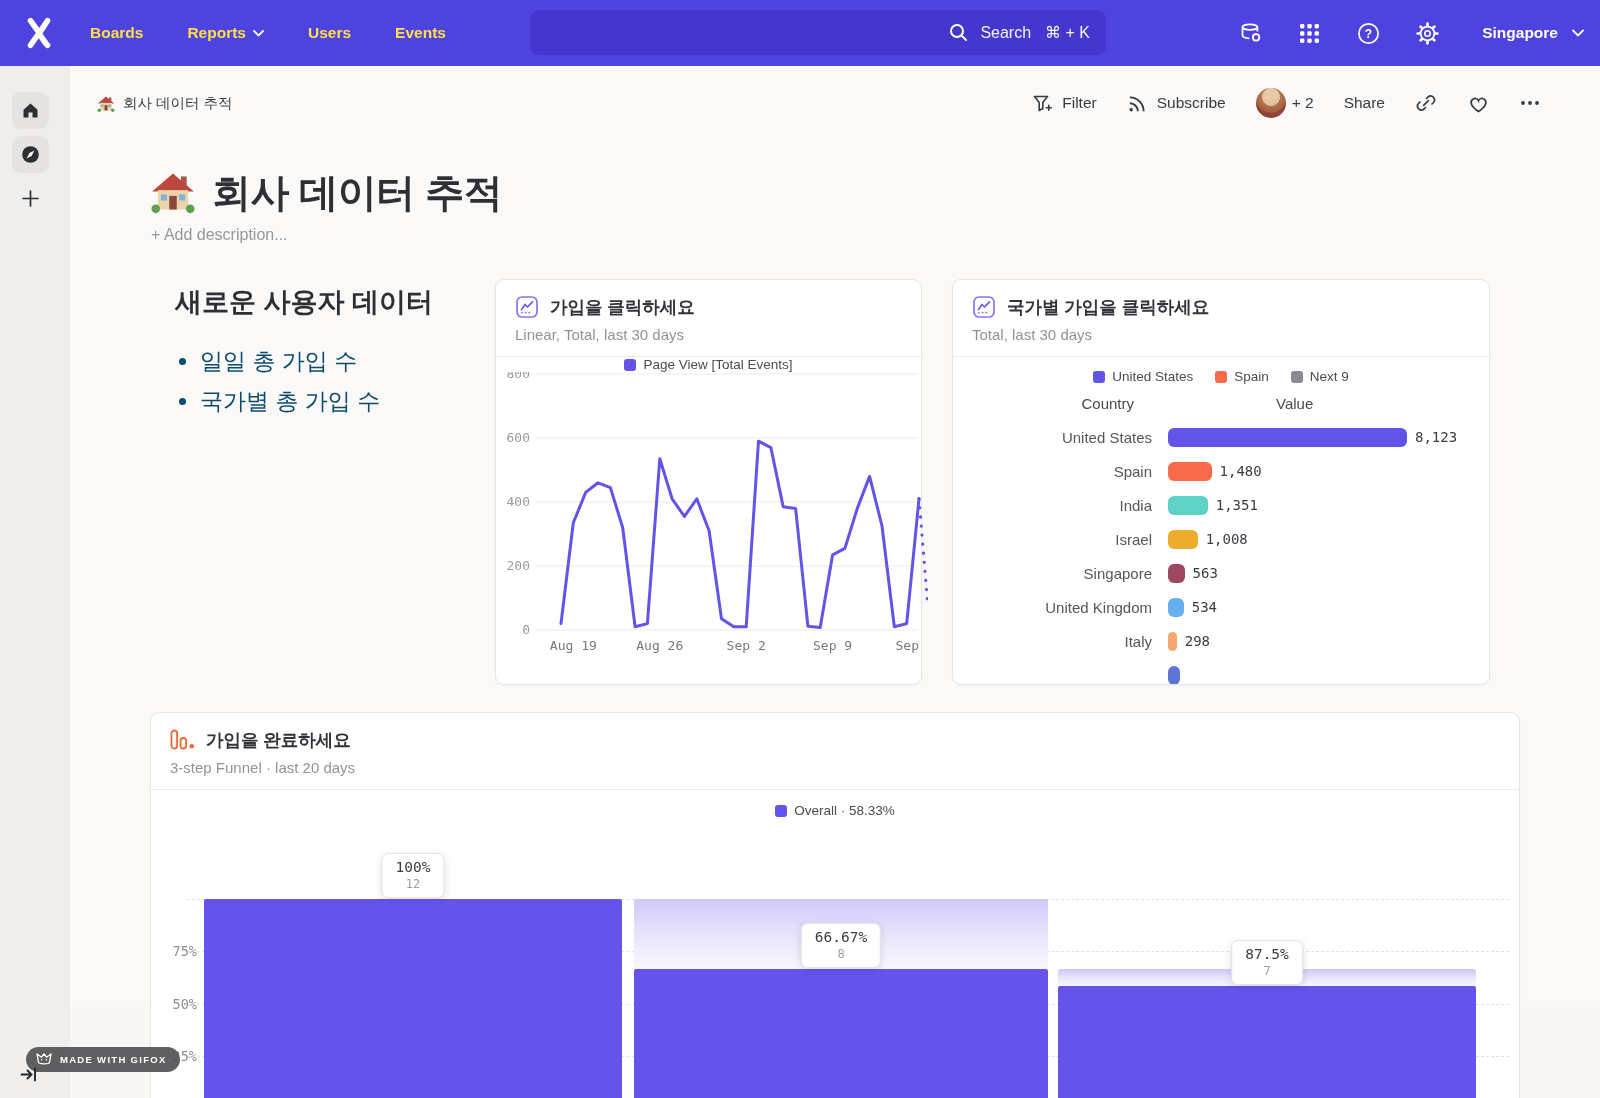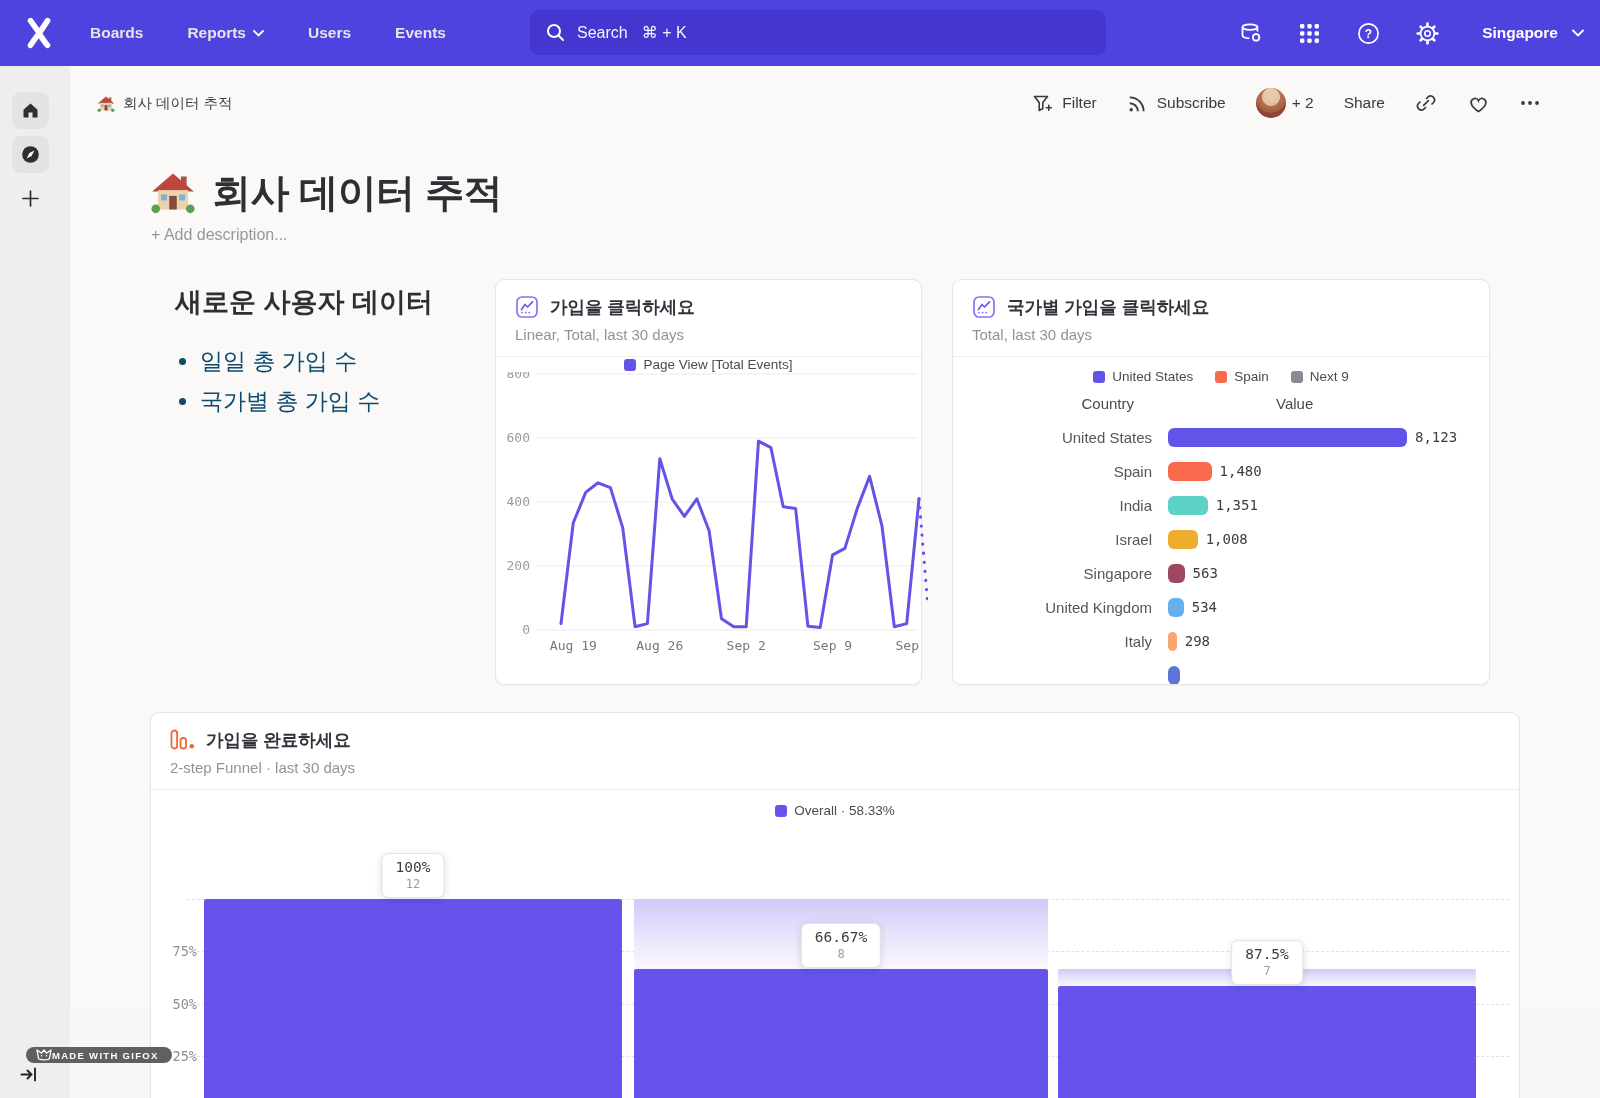--- a/index.html
+++ b/index.html
@@ -3,22 +3,22 @@
 <meta charset="utf-8">
 <style>
   * { margin:0; padding:0; box-sizing:border-box; }
   html,body { width:1600px; height:1098px; overflow:hidden; }
   body { position:relative; background:#f8f7f5; font-family:"Liberation Sans","DejaVu Sans",sans-serif; color:#34343a; }
 
   
   .topbar { position:absolute; left:0; top:0; width:1600px; height:66px; background:#4f43e0; display:flex; align-items:center; z-index:30; }
   .logo { margin-left:18px; width:42px; height:42px; display:flex; align-items:center; justify-content:center; cursor:pointer; }
   .topnav { display:flex; align-items:center; margin-left:30px; gap:44px; }
-  .topnav .nav-item { color:#e5e5e5; font-size:15.5px; font-weight:600; display:flex; align-items:center; gap:7px; cursor:pointer;justify-content:center; }
-  .searchbar { position:absolute; left:530px; top:10px; width:576px; height:45px; background:#4436cf; border-radius:9px; display:flex; align-items:center; padding:0 16px; gap:12px; cursor:text; }
+  .topnav .nav-item { color:#fde047; font-size:15.5px; font-weight:600; display:flex; align-items:center; gap:7px; cursor:pointer;justify-content:center; }
+  .searchbar { position:absolute; left:530px; top:10px; width:576px; height:45px; background:#4436cf; border-radius:9px; display:flex; align-items:center; padding:0 16px; gap:12px; cursor:text;justify-content:flex-end; }
   .searchbar span { color:rgba(255,255,255,.95); font-size:16px; }
   .searchbar .shortcut { margin-left:2px; }
   .top-right { position:absolute; right:16px; top:0; height:66px; display:flex; align-items:center; gap:35px; }
   .icon-btn { width:24px; height:24px; display:flex; align-items:center; justify-content:center; cursor:pointer; }
   .project { display:flex; align-items:center; gap:14px; color:#fff; font-size:15.5px; font-weight:600; cursor:pointer; margin-left:8px; }
 
   
   .rail { position:absolute; left:0; top:66px; width:70px; height:1032px; background:#efeeec; z-index:20; }
   .rail-btn { position:absolute; left:12px; width:37px; height:37px; border-radius:9px; background:#e4e3e1; display:flex; align-items:center; justify-content:center; cursor:pointer; }
 
@@ -79,21 +79,21 @@
   .fgrid { position:absolute; left:36px; width:1322px; border-top:1px dashed #e2e2e6; }
   .fytick { position:absolute; left:0; width:46px; text-align:right; font-family:"DejaVu Sans Mono",monospace; font-size:13.5px; color:#8f8f95; transform:translateY(-50%); }
   .fbar { position:absolute; border-radius:2px 2px 0 0; }
   .fbar.solid { background:#6553ec; }
   .fbar.ghost { background:linear-gradient(180deg,#cfc9f8 0%,#e9e6fc 55%,#f9f8ff 100%); }
   .ftip { position:absolute; transform:translateX(-50%); background:#fff; border:1px solid #e5e4e2; border-radius:7px; box-shadow:0 2px 7px rgba(30,30,50,.13); padding:5px 13px 6px; text-align:center; z-index:5; }
   .ftip .p { font-family:"DejaVu Sans Mono",monospace; font-size:14.5px; color:#3c3c42; }
   .ftip .c { font-family:"DejaVu Sans Mono",monospace; font-size:12px; color:#9d9da1; margin-top:2px; }
 
   
-  .gifox { position:absolute; left:26px; top:1047px; height:16px; padding:0 13px 0 10px; border-radius:13px; background:rgba(84,84,86,.93); display:flex; align-items:center; z-index:60; cursor:pointer; }
+  .gifox { position:absolute; left:26px; top:1047px; height:25px; padding:0 13px 0 10px; border-radius:13px; background:rgba(84,84,86,.93); display:flex; align-items:center; gap:8px; z-index:60; cursor:pointer; }
   .gifox span { color:#fff; font-size:9.5px; font-weight:700; letter-spacing:1.3px; }
   .tab-arrow { position:absolute; left:20px; top:1066px; z-index:60; cursor:pointer; }
 </style>
 </head>
 <body>
 
 <header class="topbar">
   <div class="logo">
     <svg width="34" height="34" viewBox="0 0 36 36" fill="none">
       <path d="M9 5 C14 12 15 13 17 16 M19 20 C22 24 24 28 27 31" stroke="#fff" stroke-width="6" stroke-linecap="round"></path>
@@ -410,21 +410,21 @@
   <div class="card" id="funnel-card">
     <div class="card-head">
       <div class="card-title">
         <svg width="25" height="24" viewBox="0 0 25 24" fill="none">
           <rect x="1.5" y="2.5" width="5.6" height="18" rx="2.8" stroke="#ec6a33" stroke-width="1.8"></rect>
           <rect x="10.5" y="10" width="5.6" height="10.5" rx="2.8" stroke="#ec6a33" stroke-width="1.8"></rect>
           <rect x="19.5" y="16" width="4.6" height="4.6" rx="2.3" fill="#ec6a33"></rect>
         </svg>
         <span>가입을 완료하세요</span>
       </div>
-      <div class="card-sub">2-step Funnel · last 30 days</div>
+      <div class="card-sub">3-step Funnel · last 20 days</div>
     </div>
     <div class="legend" id="funnel-legend">
       <div class="li">
           <span class="sq" id="funnel-legend-sq" style="background: rgb(101, 83, 236);"></span>
           <span>Overall · 58.33%</span>
         </div>
     </div>
     <div class="funnel-area" id="funnel-area">
         <div class="fgrid" style="top: 81px;"></div>
         <div class="fgrid" style="top: 133.25px;"></div>

